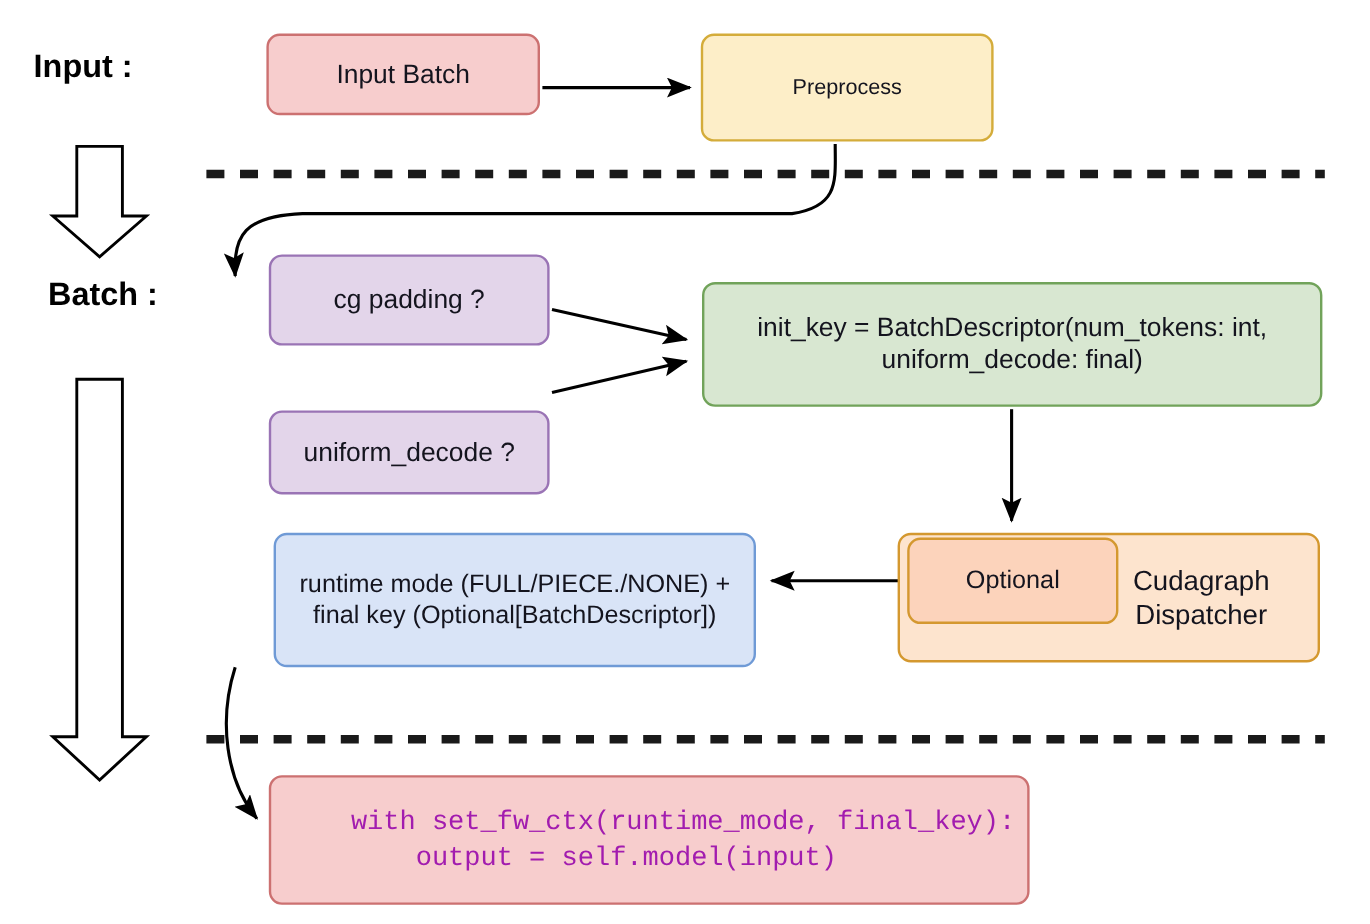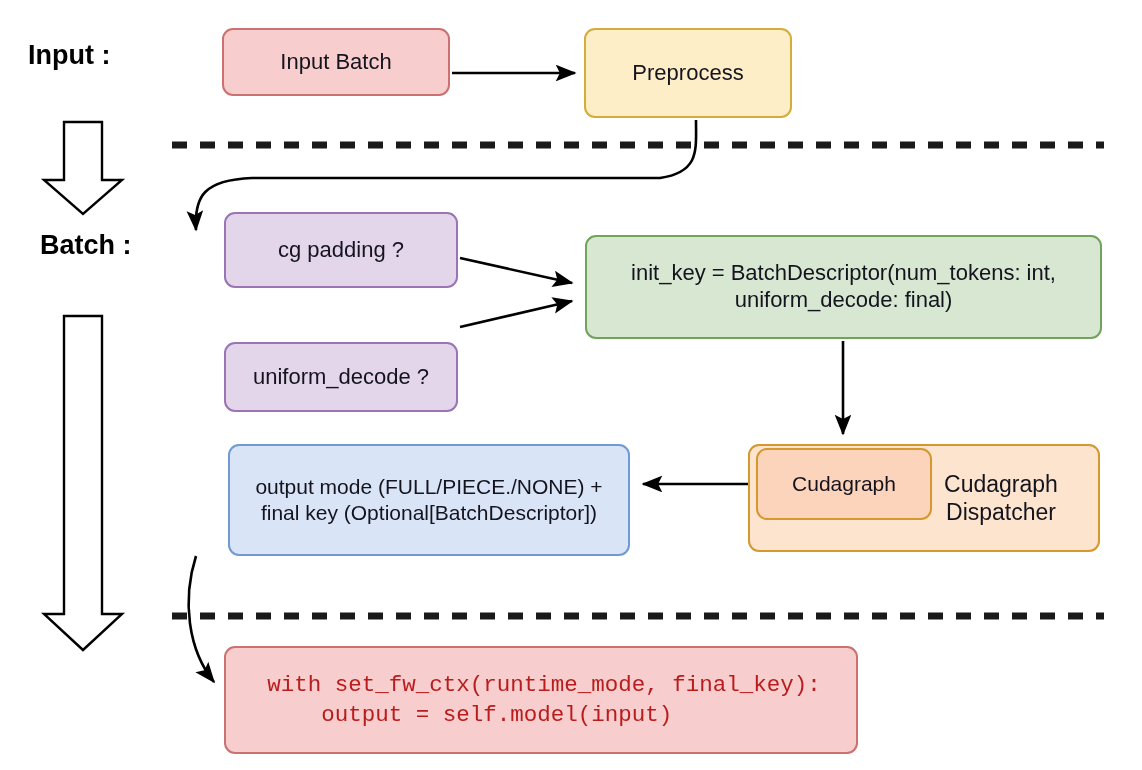--- a/index.html
+++ b/index.html
@@ -48,26 +48,26 @@
     color: #14141e;
     font-family: "Liberation Sans", sans-serif;
     font-size: 22px;
     line-height: 1.22;
     padding: 2px 10px;
   }
   .node.code {
     font-family: "Liberation Mono", monospace;
     font-size: 22.5px;
     line-height: 1.34;
-    justify-content: center;
+    justify-content: flex-end;
     align-items: center;
     text-align: left;
     white-space: pre;
     padding-left: 16px;
-    color: #b91c1c;
+    color: #a21caf;
   }
 </style>
 </head>
 <body>
 
 <div id="canvas">
 
   <svg id="edges" viewBox="0 0 1142 770" width="1142" height="770">
     <defs>
       <marker id="arrowhead" markerWidth="9" markerHeight="9" refX="7.4" refY="3.2" orient="auto" markerUnits="strokeWidth">
@@ -97,46 +97,46 @@
     <path d="M196,556 C182,600 188,650 214,682" fill="none" stroke="#000000" stroke-width="2.6" marker-end="url(#arrowhead)"></path>
   </svg>
 
   <div class="stage-label" style="left:28px; top:40px;">Input :</div>
   <div class="stage-label" style="left:40px; top:230px;">Batch :</div>
 
   <div class="node" style="left:222px; top:28px; width:228px; height:68px; background:#f7cdcd; border-color:#cc7171; font-size:22px;">
     <span>Input Batch</span>
   </div>
 
-  <div class="node" style="left:584px; top:28px; width:208px; height:90px; background:#fdeec8; border-color:#d4ac3a; font-size:22px;">
+  <div class="node" style="left:584px; top:28px; width:244px; height:90px; background:#fdeec8; border-color:#d4ac3a; font-size:18px;">
     <span>Preprocess</span>
   </div>
 
   <div class="node" style="left:224px; top:212px; width:234px; height:76px; background:#e3d5ea; border-color:#9a74b5; font-size:22px;align-items:center;">
     <span>cg padding ?</span>
   </div>
 
   <div class="node" style="left:224px; top:298px; width:234px; height:70px; background:#e3d5ea; border-color:#9a74b5; font-size:22px;margin-top:44px;">
     <span>uniform_decode ?</span>
   </div>
 
   <div class="node" style="left:585px; top:235px; width:517px; height:104px; background:#d8e7d1; border-color:#71a35a; font-size:22px;">
     <span>init_key = BatchDescriptor(num_tokens: int, uniform_decode: final)</span>
   </div>
 
   <div class="node" style="left:748px; top:444px; width:352px; height:108px; background:#fde4ce; border-color:#d4982f; font-size:23px; justify-content:flex-end; padding-right:22px;">
     <span style="display:inline-block; width:150px; text-align:center;">Cudagraph Dispatcher</span>
   </div>
 
   <div class="node" style="left:756px; top:448px; width:176px; height:72px; background:#fcd3bb; border-color:#d4982f; font-size:21px;">
-    <span>Cudagraph</span>
+    <span>Optional</span>
   </div>
 
   <div class="node" style="left:228px; top:444px; width:402px; height:112px; background:#d9e4f7; border-color:#6f9ad6; font-size:21px;">
-    <span>output mode (FULL/PIECE./NONE) + final key (Optional[BatchDescriptor])</span>
+    <span>runtime mode (FULL/PIECE./NONE) + final key (Optional[BatchDescriptor])</span>
   </div>
 
   <div class="node code" style="left:224px; top:646px; width:634px; height:108px; background:#f7cdcd; border-color:#cc7171;">
     <span>with set_fw_ctx(runtime_mode, final_key):
     output = self.model(input)</span>
   </div>
 
 </div>
 
 </body></html>

